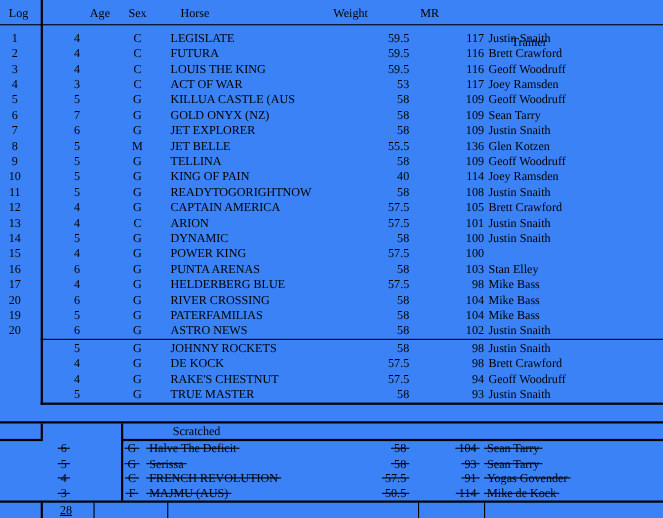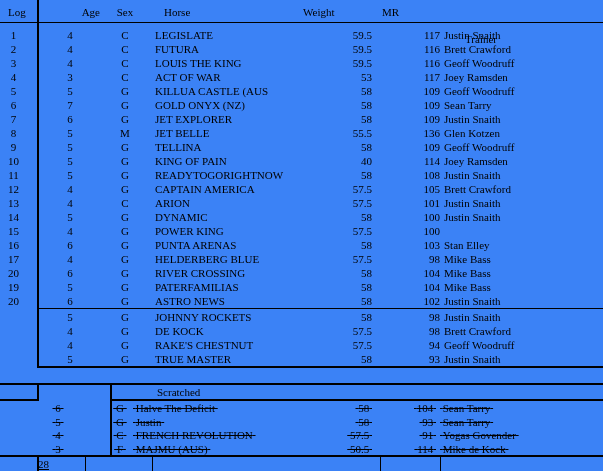--- a/index.html
+++ b/index.html
@@ -52,21 +52,21 @@
   .strike { text-decoration:line-through; }
   .strike::before, .strike::after { content:"\00a0"; }
 
   
   .scratched-label {
     position:absolute; top:385px; left:157px;
     font-weight:normal; line-height:14px;
   }
   .footer-count {
     position:absolute; top:457px; left:38px; width:44px;
-    text-align:left; line-height:14px;text-decoration:underline;
+    text-align:center; line-height:14px;text-decoration:underline;
   }
 </style>
 </head>
 <body>
 
 <div class="page">
 
   <div class="header-row">
     <span class="h-log">Log</span>
     <span class="h-age">Age</span>
@@ -300,21 +300,21 @@
         <span class="s-age strike">6</span>
         <span class="s-sex strike">G</span>
         <span class="s-horse strike">Halve The Deficit</span>
         <span class="c-weight strike">58</span>
         <span class="s-mr strike">104</span>
         <span class="s-trainer strike">Sean Tarry</span>
       </div>
       <div class="row scr-row">
         <span class="s-age strike">5</span>
         <span class="s-sex strike">G</span>
-        <span class="s-horse strike">Justin</span>
+        <span class="s-horse strike">Serissa</span>
         <span class="c-weight strike">58</span>
         <span class="s-mr strike">93</span>
         <span class="s-trainer strike">Sean Tarry</span>
       </div>
       <div class="row scr-row">
         <span class="s-age strike">4</span>
         <span class="s-sex strike">C</span>
         <span class="s-horse strike">FRENCH REVOLUTION</span>
         <span class="c-weight strike">57.5</span>
         <span class="s-mr strike">91</span>

